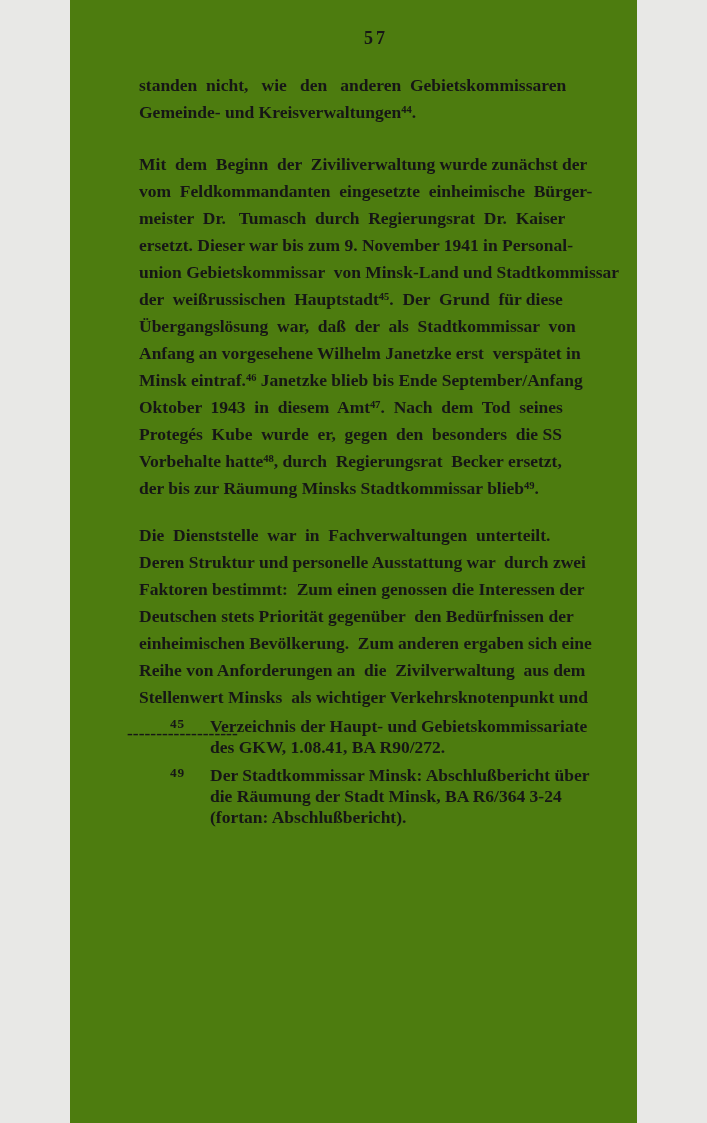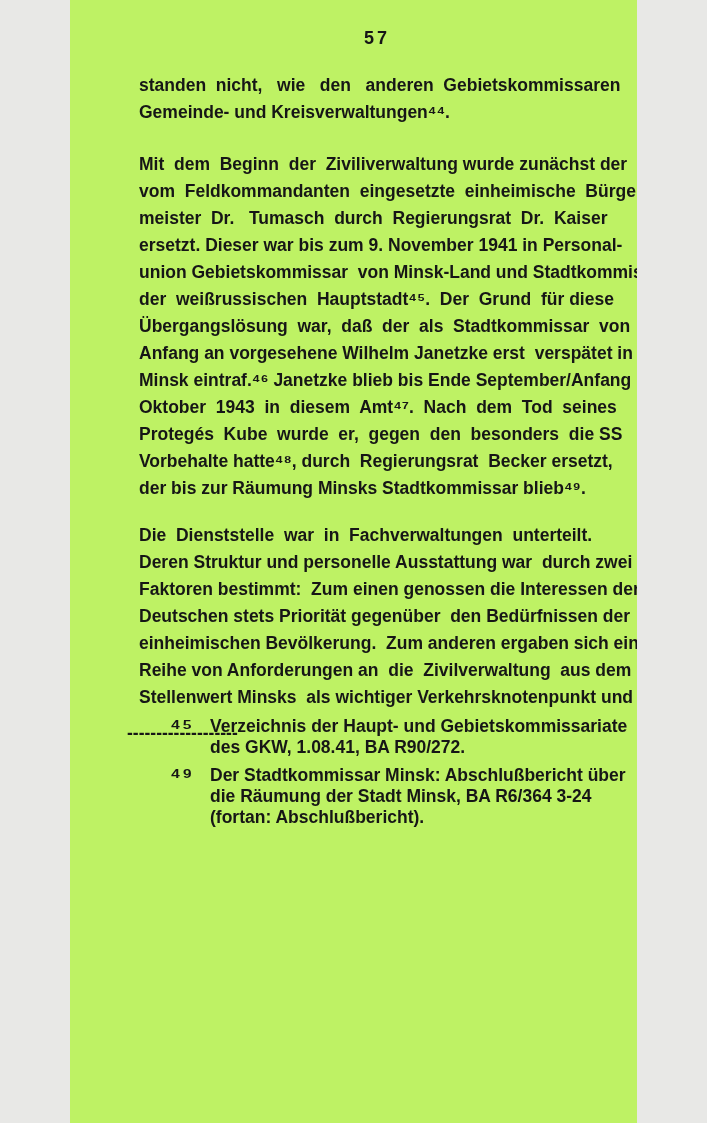--- a/index.html
+++ b/index.html
@@ -5,23 +5,23 @@
   html, body {
     margin: 0;
     padding: 0;
     background: #e8e8e6;
   }
   .sheet {
     position: relative;
     width: 567px;
     height: 1123px;
     margin: 0 auto;
-    background: #bef264;
+    background: #4d7c0f;
     color: #161616;
-    font-family: Liberation Sans, sans-serif;
+    font-family: Liberation Serif, serif;
     font-weight: bold;
     overflow: hidden;
   }
   .page-number {
     position: absolute;
     top: 26px;
     left: 294px;
     font-size: 18px;
     line-height: 24px;
     letter-spacing: 3px;

